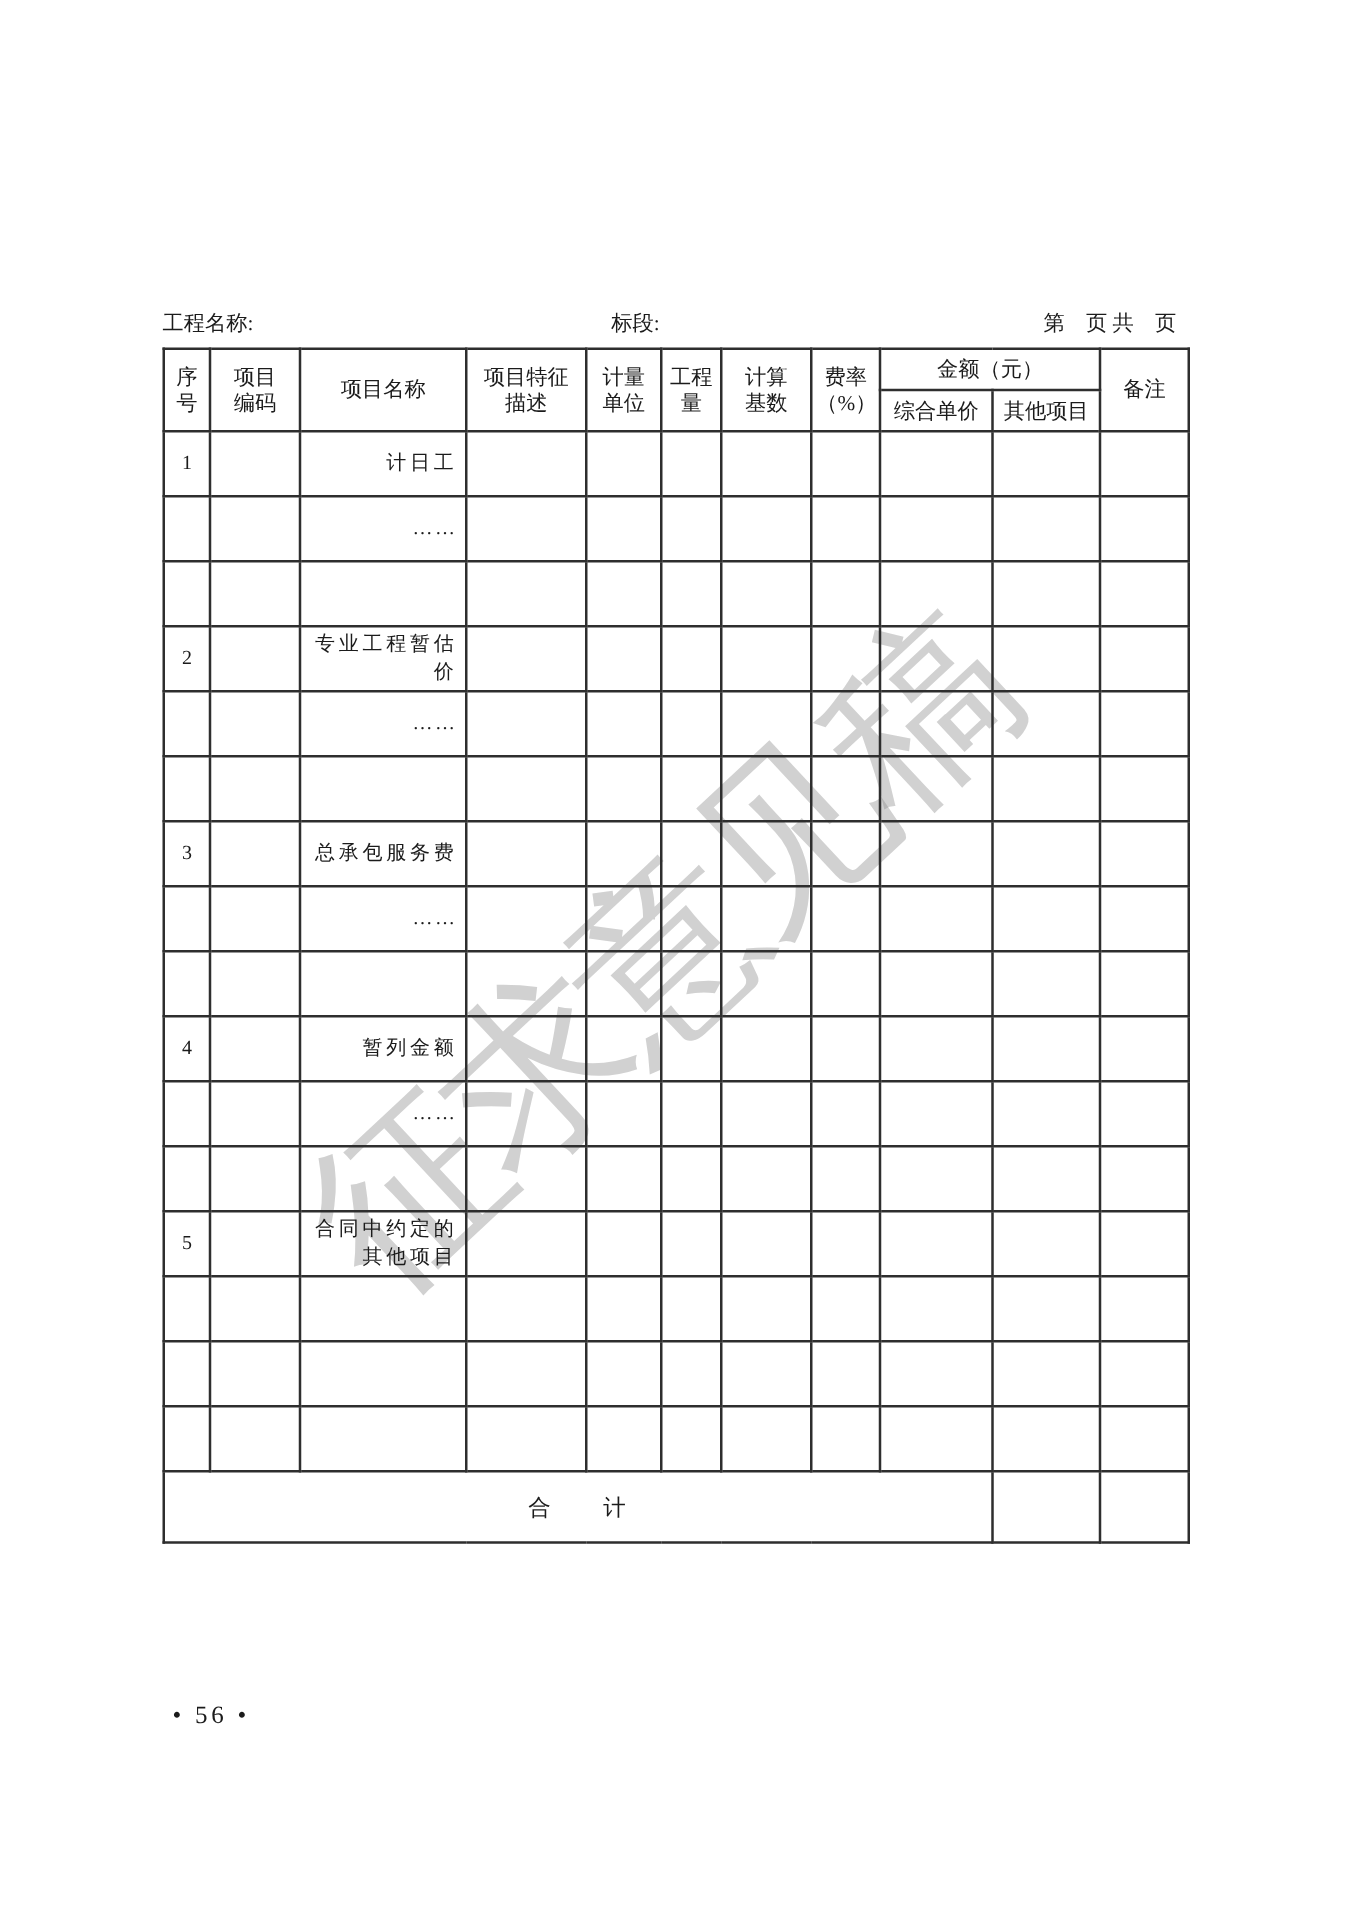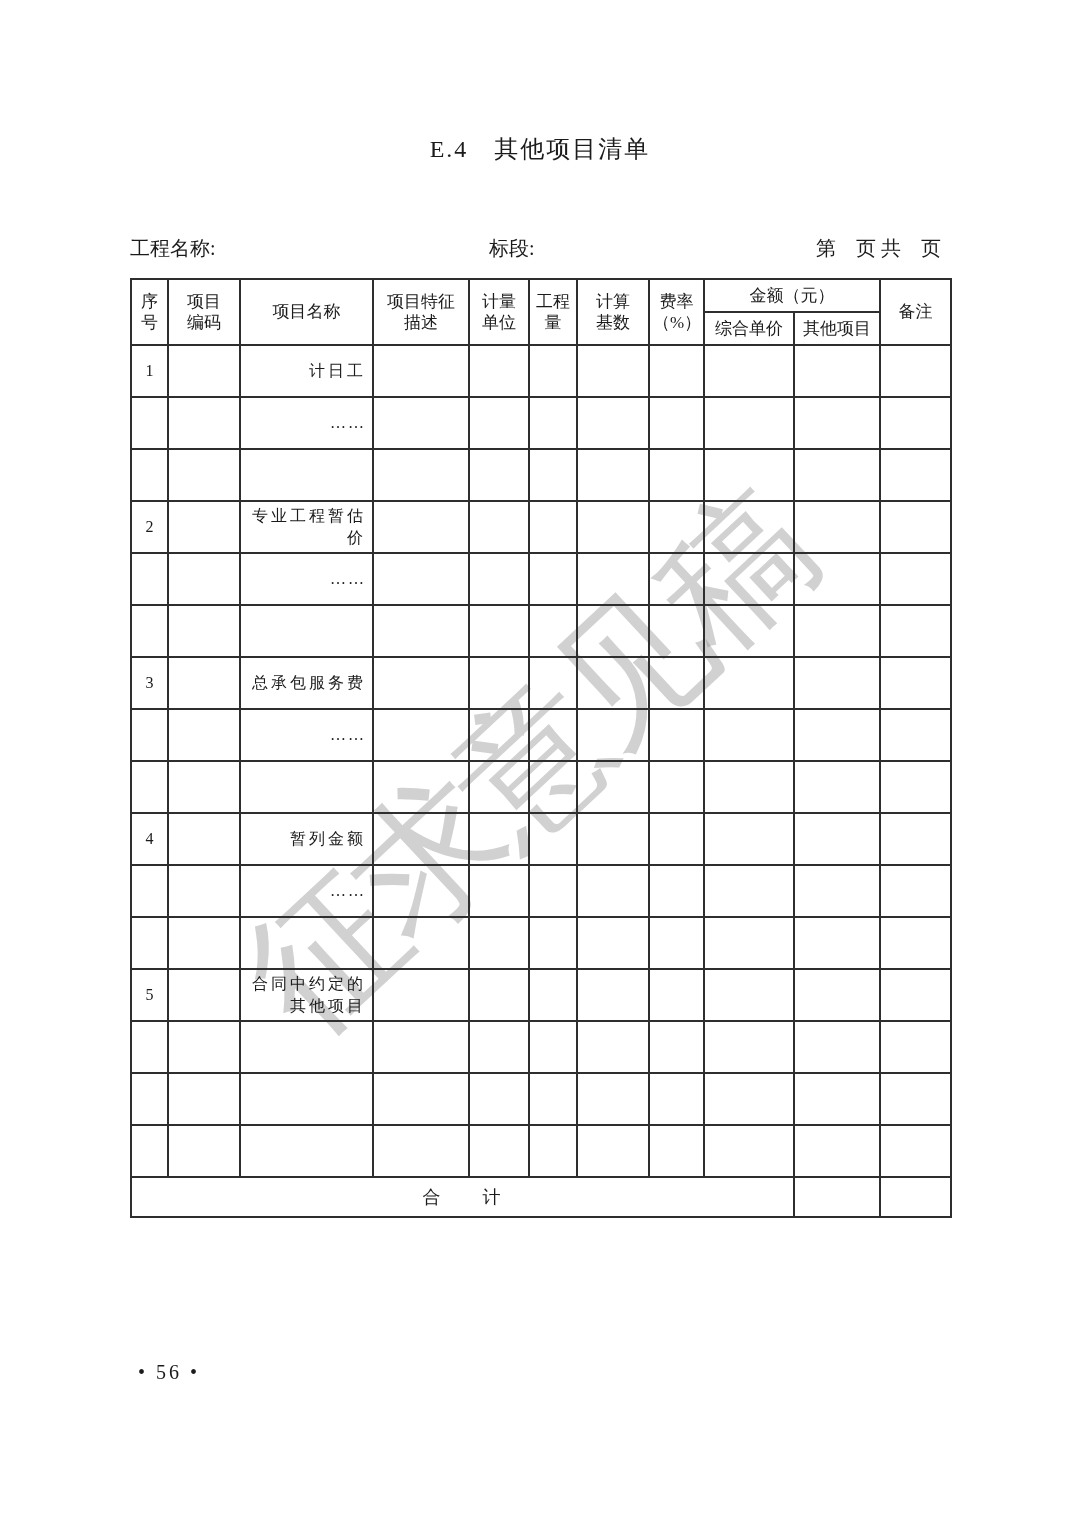--- a/index.html
+++ b/index.html
@@ -20,21 +20,21 @@
 
   .section-title {
     position:absolute; top:133px; left:0; width:100%;
     text-align:center; font-size:24px; letter-spacing:2px; z-index:2;
   }
   .form-title {
     position:absolute; top:172px; left:0; width:100%;
     text-align:center; font-size:29px; font-weight:bold; letter-spacing:3px; z-index:2;
   }
 
-  .meta { position:absolute; top:235px; font-size:20px; z-index:2; }
+  .meta { position:absolute; top:247px; font-size:17px; z-index:2; }
   .meta.project  { left:130px; }
   .meta.bid      { left:489px; }
   .meta.pageinfo { right:139px; }
 
   table.list-table {
     position:absolute; left:130px; top:278px; width:820px;
     border-collapse:collapse; table-layout:fixed; z-index:1;
   }
   .list-table th, .list-table td {
     border:2px solid #2e2e2e; padding:0 3px;
@@ -45,36 +45,35 @@
     font-size:17px; text-align:center; white-space:pre-line; line-height:1.25;
   }
   .list-table tbody tr { height:52px; }
   .list-table tbody td { font-size:16px; }
   td.c-seq { text-align:center; }
   td.c-name {
     text-align:right; padding:2px 6px; letter-spacing:3px; line-height:1.4;
     white-space:pre-line; word-break:break-all;
   }
   td.c-name.dots { padding-left:30px; letter-spacing:2px; }
-  .total-row { height:40px; }
+  .total-row { height:57px; }
   td.total-label { text-align:center; font-size:18px; letter-spacing:2px; }
 
   .page-number {
     position:absolute; left:138px; top:1361px;
     font-size:20px; letter-spacing:3px; z-index:2;
   }
 </style>
 </head>
 <body>
 
 <div class="page">
 
   <div class="watermark">征求意见稿</div>
 
-  <div class="section-title">E.4　其他项目清单</div>
 
   <div class="meta project">工程名称:</div>
   <div class="meta bid">标段:</div>
   <div class="meta pageinfo">第　页 共　页</div>
 
   <table class="list-table">
     <colgroup>
       <col style="width:37px">
         <col style="width:72px">
         <col style="width:133px">

